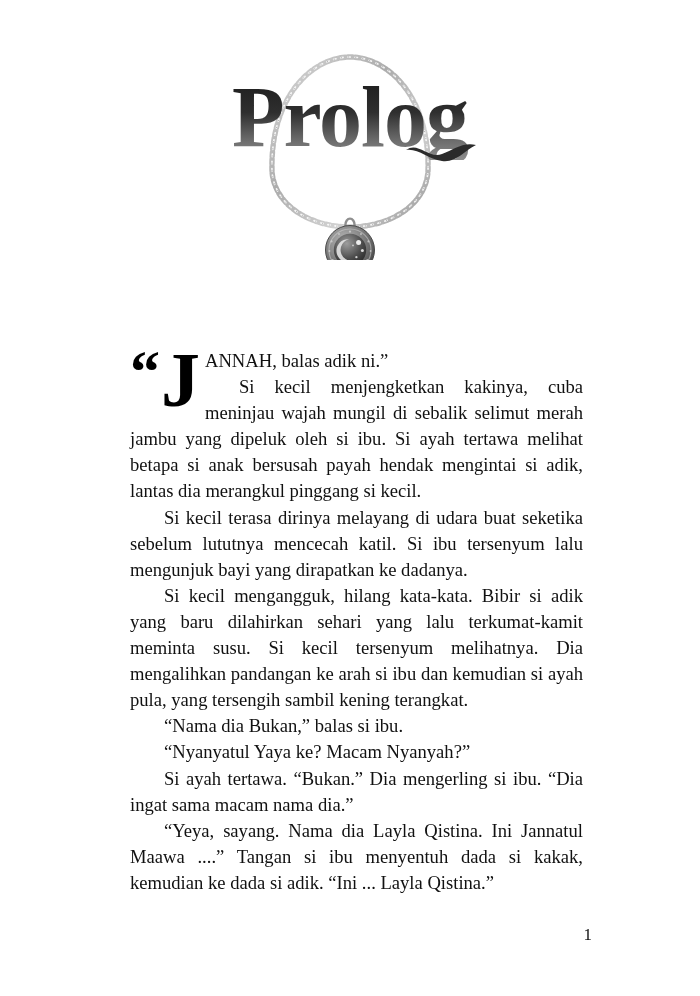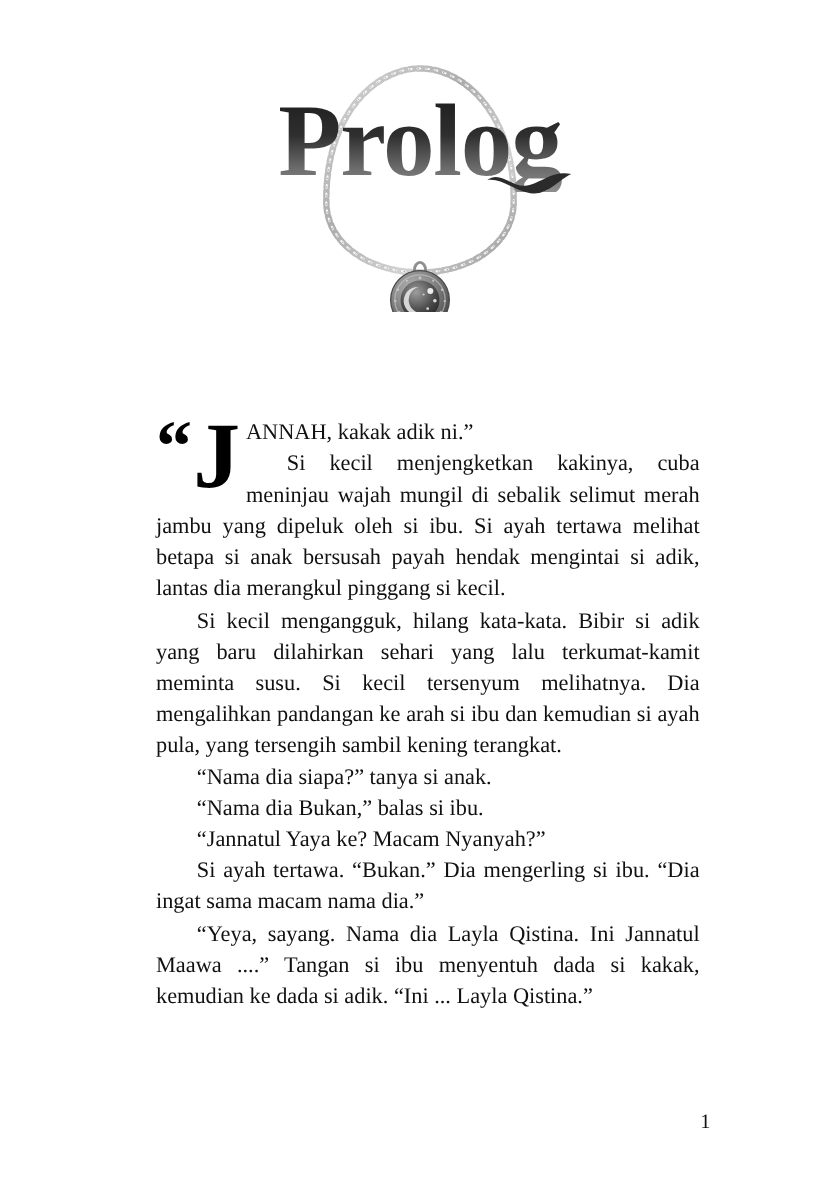--- a/index.html
+++ b/index.html
@@ -176,27 +176,27 @@
     <div class="chapter-title">Prolog</div>
 
     <svg class="title-swash" viewBox="0 0 74 30">
       <path d="M2 11 C14 2, 24 20, 38 15 C50 11, 58 3, 72 6 C60 12, 52 24, 38 22 C24 20, 14 9, 2 11 Z" fill="#2b2b2b"></path>
     </svg>
   </div>
 
   <div class="body-text">
 
     <p class="first">
-      <span class="openquote">“</span><span class="dropcap">J</span><span class="lead-caps">ANNAH,</span><span> kakak adik ni.”</span>
+      <span class="openquote">“</span><span class="dropcap">J</span><span class="lead-caps">ANNAH,</span><span> balas adik ni.”</span>
     </p>
 
     <p>Si kecil menjengketkan kakinya, cuba meninjau wajah mungil di sebalik selimut merah jambu yang dipeluk oleh si ibu. Si ayah tertawa melihat betapa si anak bersusah payah hendak mengintai si adik, lantas dia merangkul pinggang si kecil.</p>
+    <p>Si kecil terasa dirinya melayang di udara buat seketika sebelum lututnya mencecah katil. Si ibu tersenyum lalu mengunjuk bayi yang dirapatkan ke dadanya.</p>
     <p>Si kecil mengangguk, hilang kata-kata. Bibir si adik yang baru dilahirkan sehari yang lalu terkumat-kamit meminta susu. Si kecil tersenyum melihatnya. Dia mengalihkan pandangan ke arah si ibu dan kemudian si ayah pula, yang tersengih sambil kening terangkat.</p>
-    <p>“Nama dia siapa?” tanya si anak.</p>
     <p>“Nama dia Bukan,” balas si ibu.</p>
-    <p>“Jannatul Yaya ke? Macam Nyanyah?”</p>
+    <p>“Nyanyatul Yaya ke? Macam Nyanyah?”</p>
     <p>Si ayah tertawa. “Bukan.” Dia mengerling si ibu. “Dia ingat sama macam nama dia.”</p>
     <p>“Yeya, sayang. Nama dia Layla Qistina. Ini Jannatul Maawa ....” Tangan si ibu menyentuh dada si kakak, kemudian ke dada si adik. “Ini ... Layla Qistina.”</p>
   </div>
 
   <div class="page-number">1</div>
 
 </div>
 
 </body></html>

